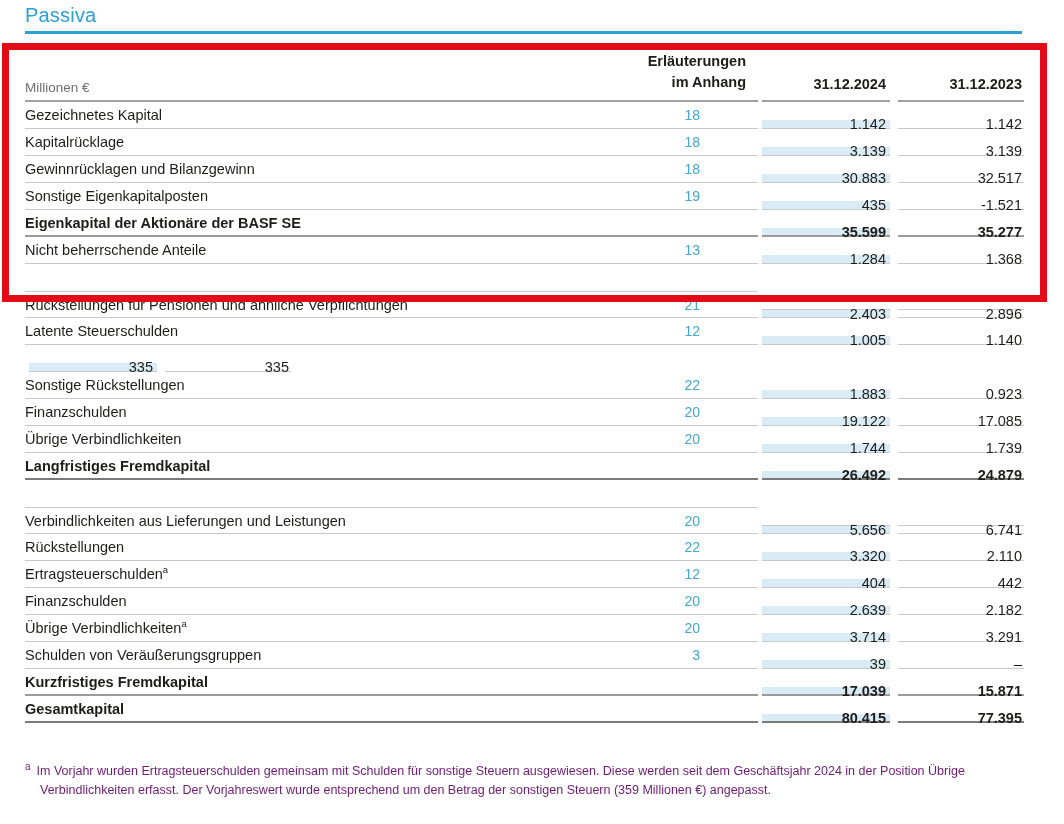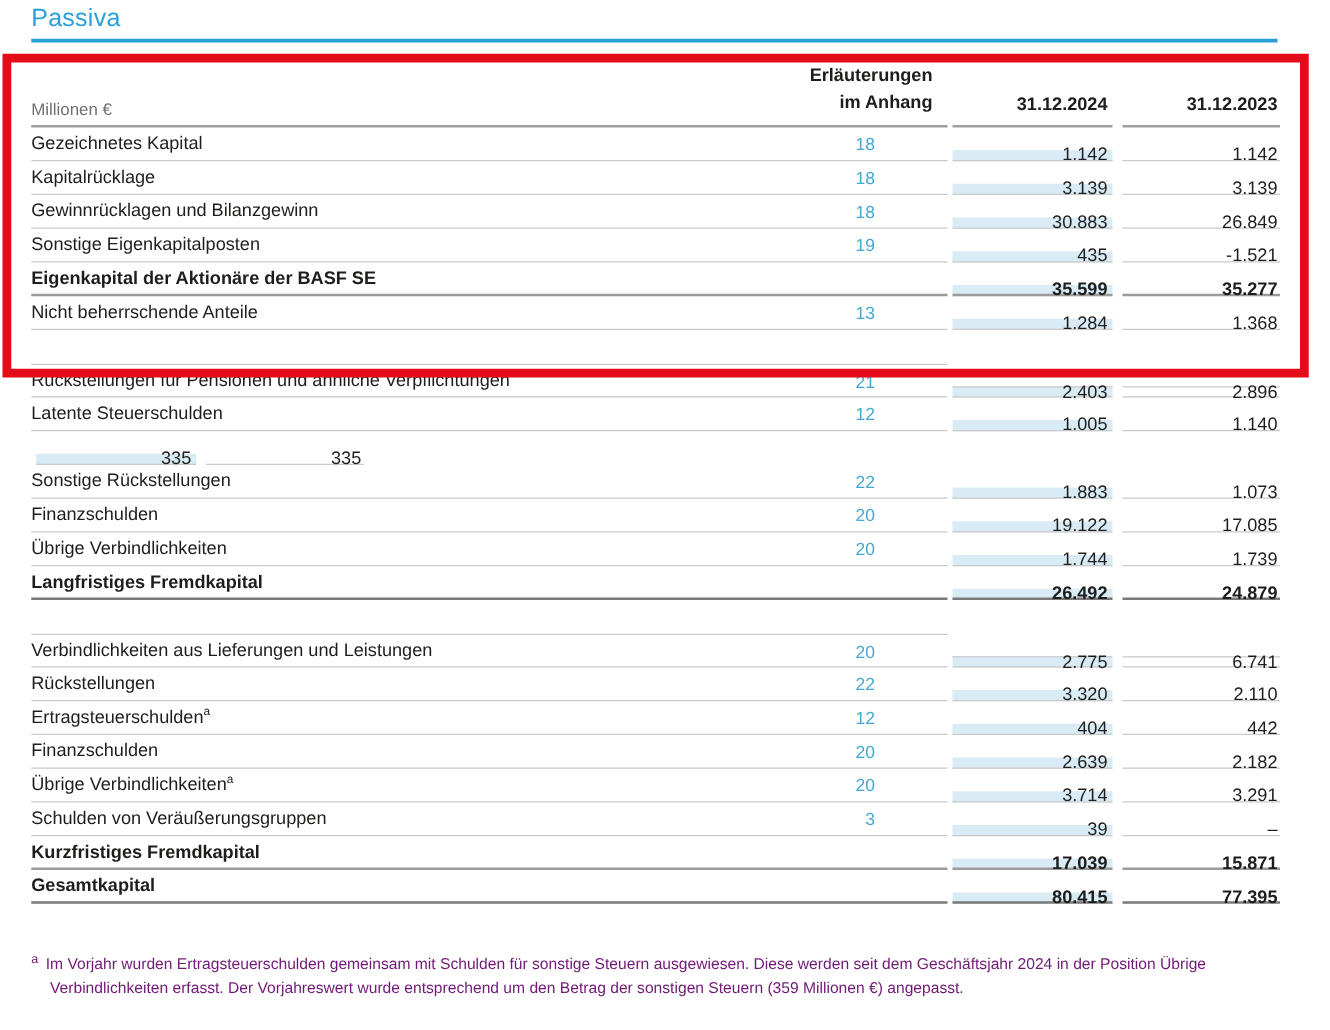--- a/index.html
+++ b/index.html
@@ -115,21 +115,21 @@
             <div class="cC">3.139</div>
           </div>
           <div class="row">
             <div class="cA">
               <span class="label">Gewinnrücklagen und Bilanzgewinn</span>
               <span class="note">18</span>
             </div>
             <div class="g1"></div>
             <div class="cB">30.883</div>
             <div class="g2"></div>
-            <div class="cC">26.849</div>
+            <div class="cC">32.517</div>
           </div>
           <div class="row">
             <div class="cA">
               <span class="label">Sonstige Eigenkapitalposten</span>
               <span class="note">19</span>
             </div>
             <div class="g1"></div>
             <div class="cB">435</div>
             <div class="g2"></div>
             <div class="cC">-1.521</div>
@@ -183,21 +183,21 @@
             <div class="cC">335</div>
           </div>
           <div class="row">
             <div class="cA">
               <span class="label">Sonstige Rückstellungen</span>
               <span class="note">22</span>
             </div>
             <div class="g1"></div>
             <div class="cB">1.883</div>
             <div class="g2"></div>
-            <div class="cC">1.073</div>
+            <div class="cC">0.923</div>
           </div>
           <div class="row">
             <div class="cA">
               <span class="label">Finanzschulden</span>
               <span class="note">20</span>
             </div>
             <div class="g1"></div>
             <div class="cB">19.122</div>
             <div class="g2"></div>
             <div class="cC">17.085</div>
@@ -223,21 +223,21 @@
             <div class="cC">24.879</div>
           </div>
         </div>
         <div class="section">
           <div class="row first">
             <div class="cA">
               <span class="label">Verbindlichkeiten aus Lieferungen und Leistungen</span>
               <span class="note">20</span>
             </div>
             <div class="g1"></div>
-            <div class="cB">2.775</div>
+            <div class="cB">5.656</div>
             <div class="g2"></div>
             <div class="cC">6.741</div>
           </div>
           <div class="row">
             <div class="cA">
               <span class="label">Rückstellungen</span>
               <span class="note">22</span>
             </div>
             <div class="g1"></div>
             <div class="cB">3.320</div>

